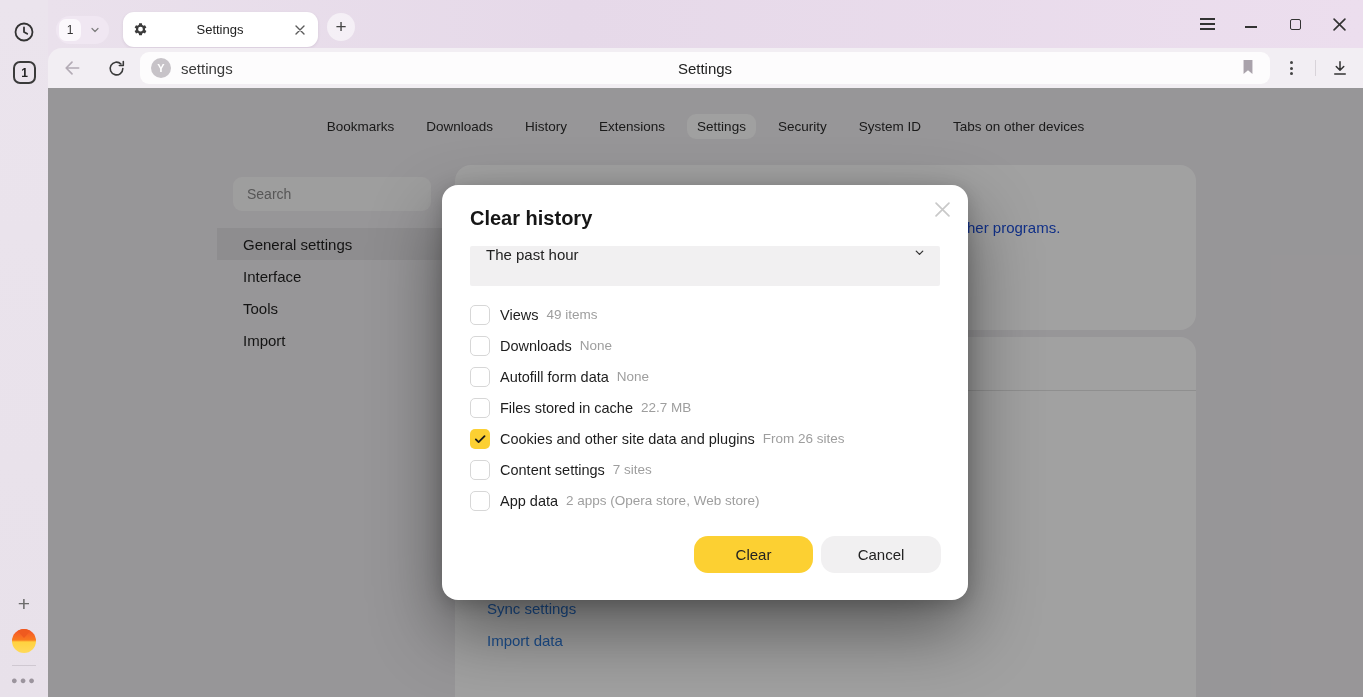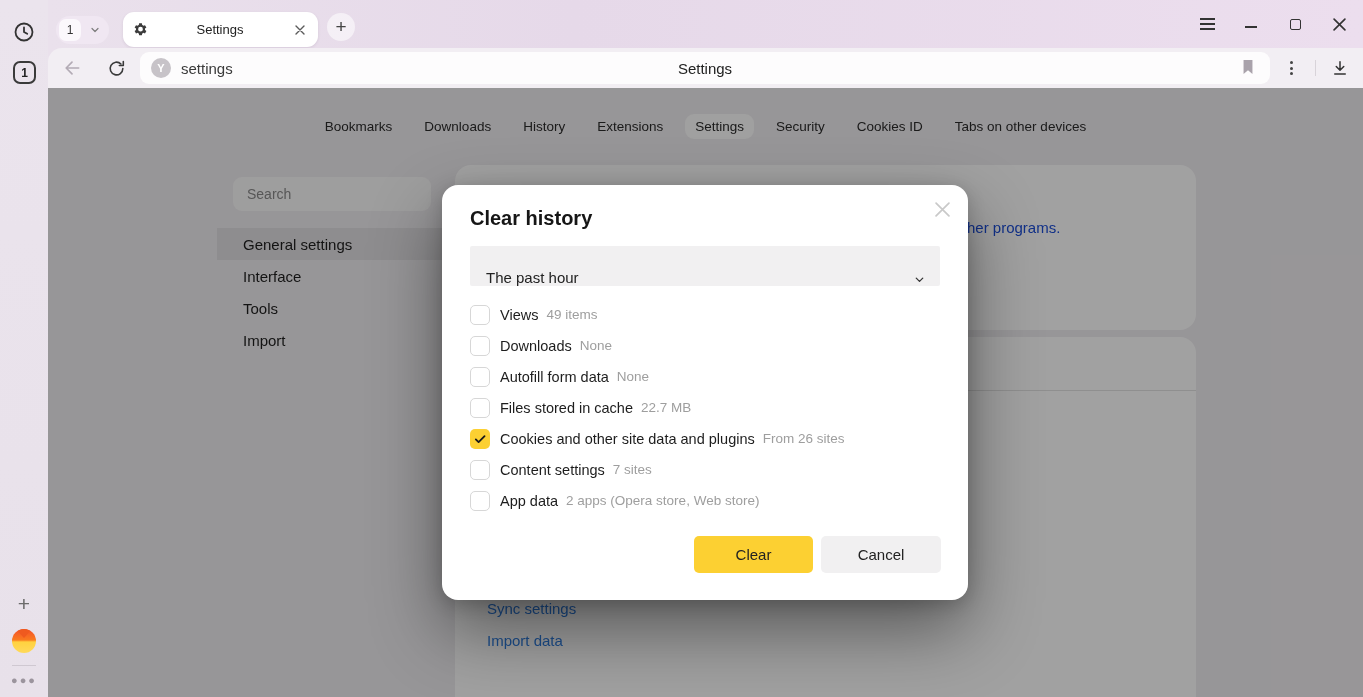--- a/index.html
+++ b/index.html
@@ -92,31 +92,31 @@
   .dim { position:absolute; inset:0; background:var(--dim,rgba(0,0,0,0.37)); z-index:2; }
 
   
   .modal { position:absolute; left:394px; top:97px; width:526px; height:415px; background:#fff;
     border-radius:16px; z-index:3;
     box-shadow:0 30px 70px rgba(0,0,0,0.45), 0 4px 18px rgba(0,0,0,0.18); }
   .m-close { position:absolute; right:14px; top:12px; width:24px; height:24px;
     display:flex; align-items:center; justify-content:center; }
   .m-title { position:absolute; left:28px; top:22px; font-size:20px; font-weight:700; color:#161616; }
   .m-select { position:absolute; left:28px; top:61px; width:470px; height:40px; border-radius:2px;
-    background:#f1f0f1; display:flex; align-items:flex-end; padding:0 14px 0 16px; }
+    background:#f1f0f1; display:flex; align-items:flex-start; padding:0 14px 0 16px; }
   .m-select-val { flex:1; font-size:15px; color:#222; }
   .m-list { position:absolute; left:28px; top:114px; width:470px; }
   .m-row { height:31px; display:flex; align-items:center; }
   .cb { width:20px; height:20px; border-radius:5px; border:1.5px solid #d7d7d7; background:#fff;
     display:flex; align-items:center; justify-content:center; flex:0 0 auto; }
   .cb.checked { border:none; background:var(--yellow,#fcd032); }
   .m-lbl { margin-left:10px; font-size:14.5px; color:#1d1d1d; white-space:nowrap; }
   .m-det { margin-left:8px; font-size:13.5px; color:#9e9e9e; white-space:nowrap; }
   .m-actions { position:absolute; right:27px; bottom:27px; display:flex; gap:8px; }
-  .btn { height:37px; border:none; border-radius:5px; font-size:15px; color:#222;
+  .btn { height:37px; border:none; border-radius:14px; font-size:15px; color:#222;
     font-family:inherit; display:flex; align-items:center; justify-content:center; }
   .btn-clear { width:119px; background:var(--yellow,#fcd032); }
   .btn-cancel { width:120px; background:#f1f0f1; }
 </style>
 </head>
 <body>
 
 <div class="screen">
 
   <aside class="bsidebar">
@@ -220,21 +220,21 @@
 
   <div class="content">
     <div class="page">
       <div class="nav-row" id="nav-tabs">
           <div class="nav-tab">Bookmarks</div>
           <div class="nav-tab">Downloads</div>
           <div class="nav-tab">History</div>
           <div class="nav-tab">Extensions</div>
           <div class="nav-tab sel">Settings</div>
           <div class="nav-tab">Security</div>
-          <div class="nav-tab">Cookies ID</div>
+          <div class="nav-tab">System ID</div>
           <div class="nav-tab">Tabs on other devices</div>
         </div>
 
       <div class="spanel">
         <input class="search" placeholder="Search" style="">
         <div class="side-items" id="side-items">
             <div class="side-item sel">General settings</div>
             <div class="side-item">Interface</div>
             <div class="side-item">Tools</div>
             <div class="side-item">Import</div>

